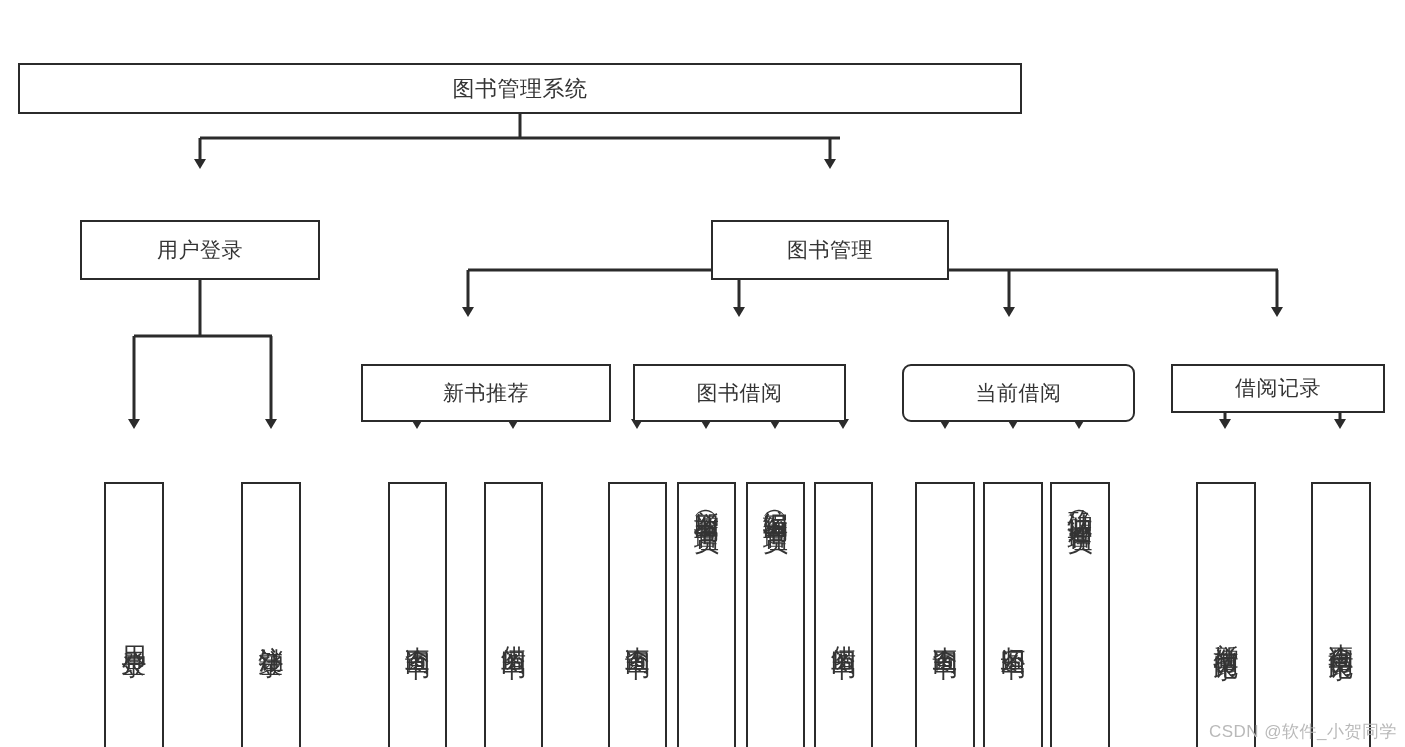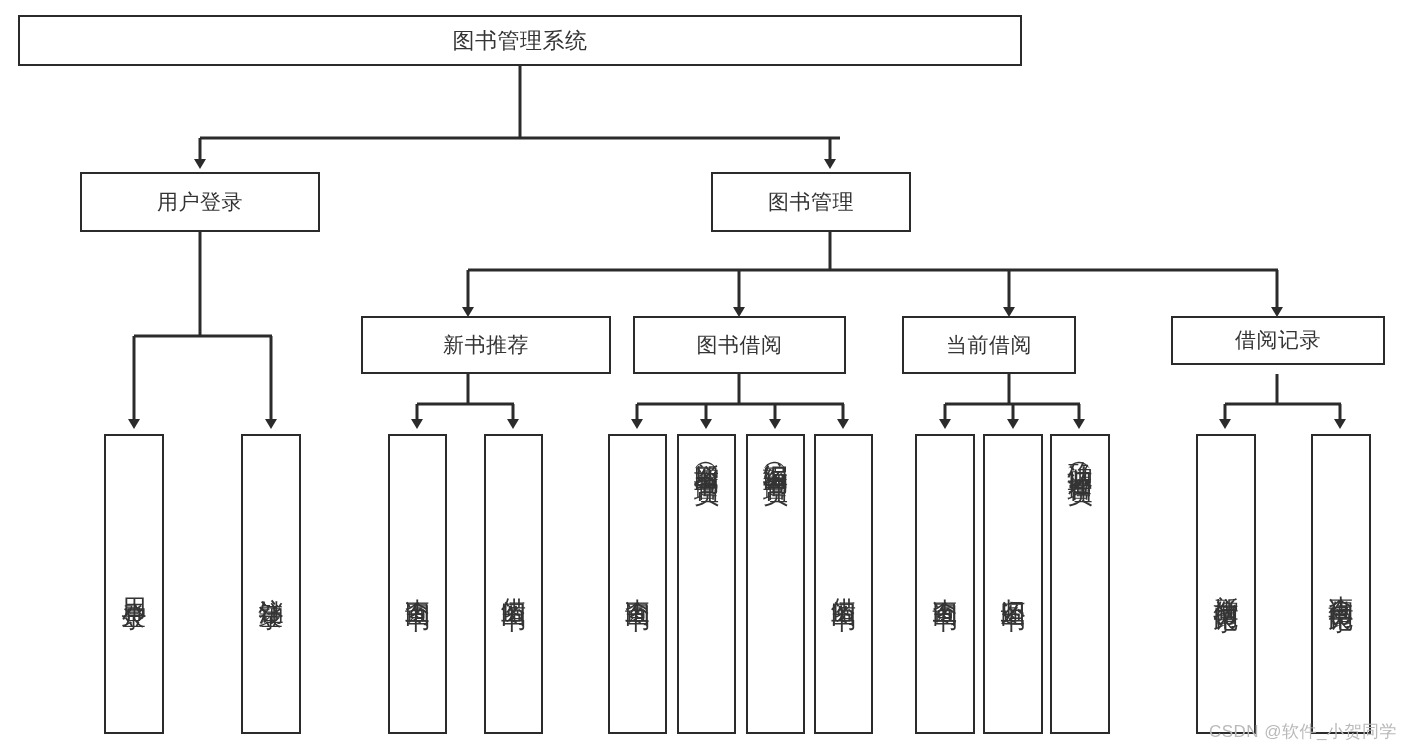--- a/index.html
+++ b/index.html
@@ -28,20 +28,21 @@
   
   .node {
     position: absolute;
     box-sizing: border-box;
     border: 2px solid #2b2b2b;
     background: #ffffff;
     display: flex;
     align-items: center;
     justify-content: center;
     color: #2f2f2f;
+    margin-top: 48px;
   }
   .node .label {
     display: block;
     text-align: center;
     line-height: 1.05;
     letter-spacing: 0.5px;
     color: #343434;
   }
   
   .node.horiz .label {
@@ -136,31 +137,31 @@
     </g>
   </svg>
 
   <div class="node horiz root" style="left:18px; top:15px; width:1004px; height:51px;">
     <span class="label">图书管理系统</span>
   </div>
 
   <div class="node horiz" style="left:80px; top:172px; width:240px; height:60px;">
     <span class="label">用户登录</span>
   </div>
-  <div class="node horiz" style="left:711px; top:172px; width:200px; height:60px;">
+  <div class="node horiz" style="left:711px; top:172px; width:238px; height:60px;">
     <span class="label">图书管理</span>
   </div>
 
   <div class="node horiz" style="left:361px; top:316px; width:250px; height:58px;">
     <span class="label">新书推荐</span>
   </div>
   <div class="node horiz" style="left:633px; top:316px; width:213px; height:58px;">
     <span class="label">图书借阅</span>
   </div>
-  <div class="node horiz" style="left:902px; top:316px; width:174px; height:58px;">
+  <div class="node horiz" style="left:902px; top:316px; width:233px; height:58px;border-radius:9px;">
     <span class="label">当前借阅</span>
   </div>
   <div class="node horiz" style="left:1171px; top:316px; width:214px; height:49px;">
     <span class="label">借阅记录</span>
   </div>
 
   <div class="node vert mid" style="left:104px; top:434px; width:60px; height:300px;">
     <span class="label">用户登录</span>
   </div>
   <div class="node vert mid" style="left:241px; top:434px; width:60px; height:300px;">

